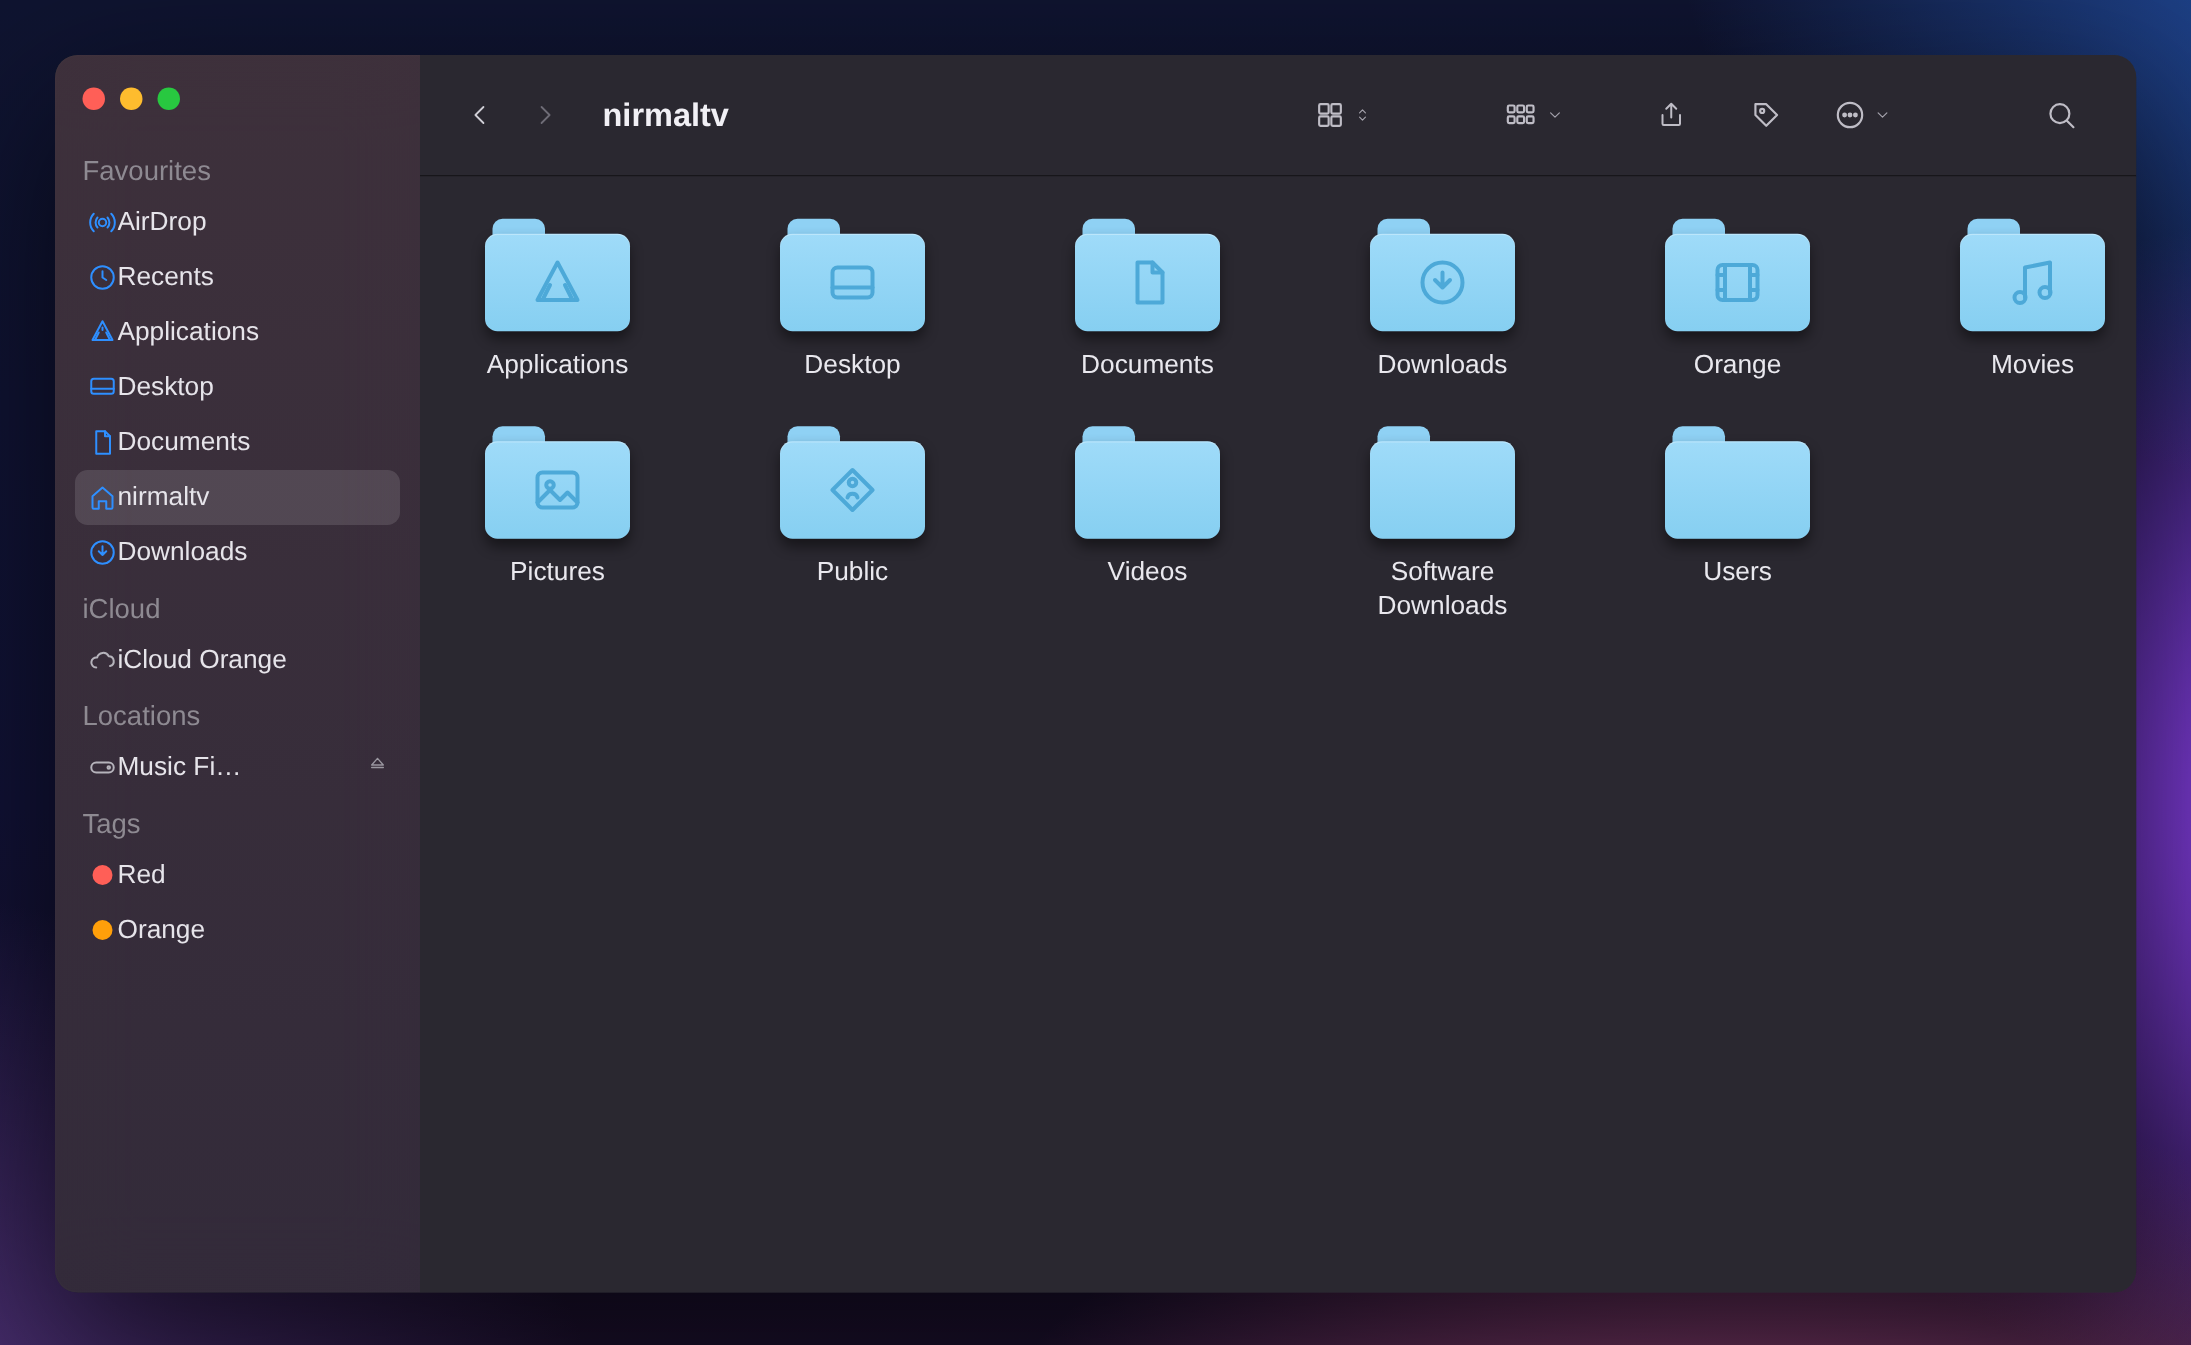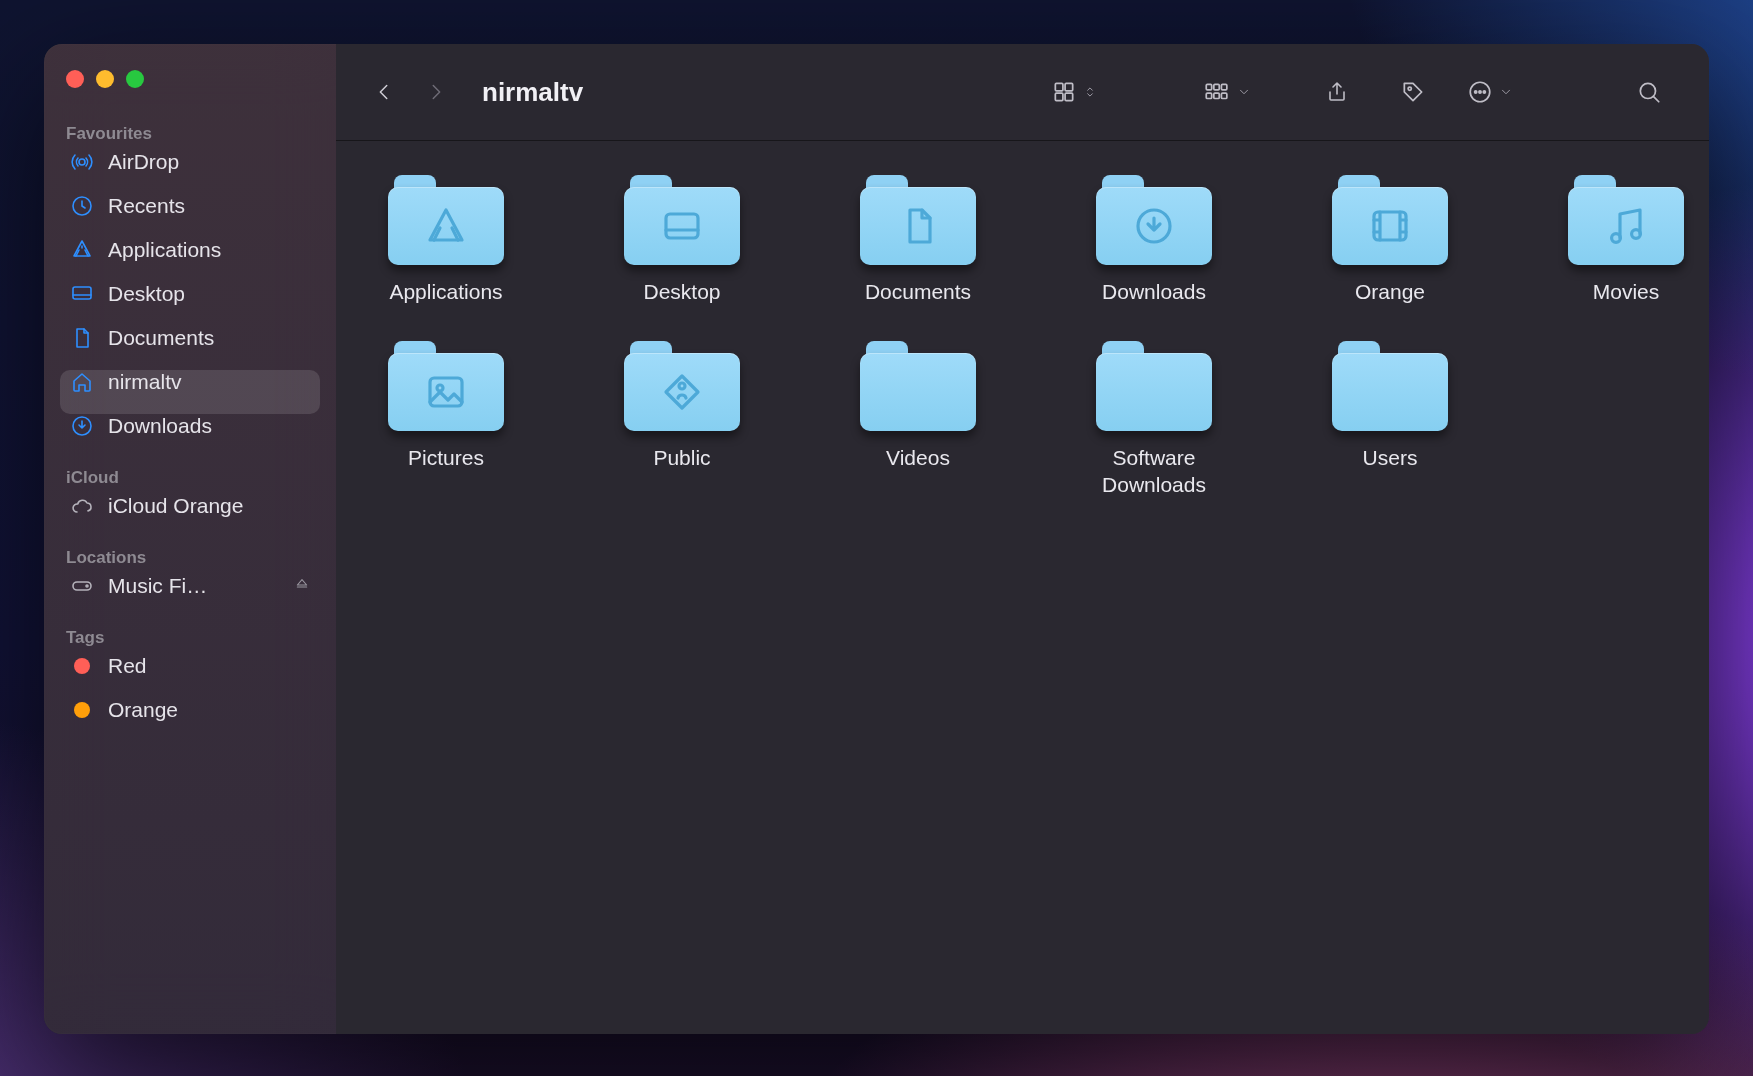--- a/index.html
+++ b/index.html
@@ -21,23 +21,23 @@
  backdrop-filter:blur(30px);padding:24px 16px 0 16px;box-sizing:border-box;
  overflow:hidden;color:#d0cfd4;
  background:linear-gradient(180deg,rgba(70,52,64,.72),rgba(55,44,62,.72));}
 
 .traffic{display:flex;gap:12px;padding:2px 0 26px 6px}
 .tl{width:18px;height:18px;border-radius:50%}
 .tl.red{background:#ff5f57}
 .tl.yel{background:#febc2e}
 .tl.grn{background:#28c840}
 
-.sec-title{font-size:17px;font-weight:700;color:#8e8a92;padding:10px 6px 6px}
-
-.srow{display:flex;gap:14px;height:44px;padding:0 10px;
+.sec-title{font-size:22px;font-weight:400;color:#8e8a92;padding:10px 6px 6px}
+
+.srow{display:flex;align-items:center;height:44px;padding:0 10px;
  border-radius:10px;color:#e6e4ea;font-size:21px;}
 .srow.sel{background:rgba(255,255,255,.12)}
 .srow .ic{width:24px;height:24px;flex:none;color:#2e8fff;display:flex;align-items:center;justify-content:center}
 .srow .ic.gray{color:#b5b3bb}
 .srow .eject{margin-left:auto;color:#9a97a0}
 .srow .label{white-space:nowrap;overflow:hidden;text-overflow:ellipsis}
 
 .tagdot{width:16px;height:16px;border-radius:50%}
 
 

